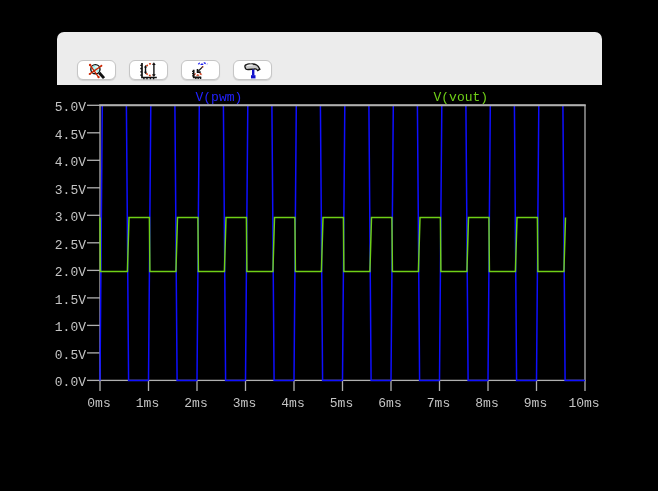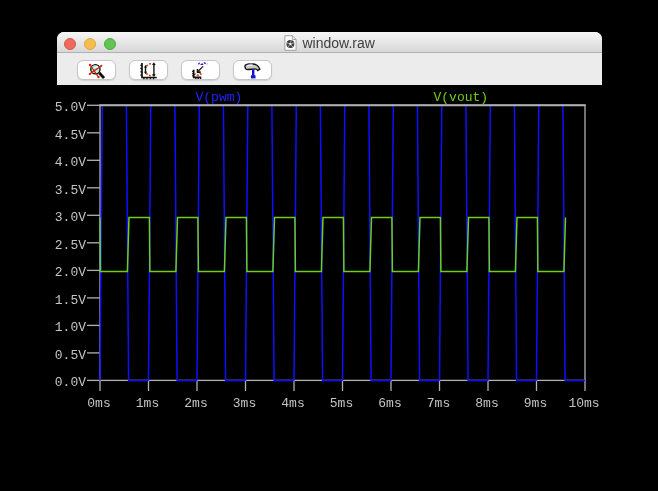--- a/index.html
+++ b/index.html
@@ -14,35 +14,20 @@
 #title{position:absolute;left:245.5px;top:3px;font-family:"Liberation Sans",sans-serif;
 font-size:14px;color:#3e3e3e}
 #ticon{position:absolute;left:227px;top:3px;width:13px;height:16px}
 #toolbar{position:absolute;left:0;top:22px;width:100%;height:31px;background:#ececec}
 .tb{position:absolute;top:27.5px;width:38.5px;height:20.5px;background:#fff;border:1px solid #c6c6c6;
 border-radius:6px;box-shadow:0 1px 1px rgba(0,0,0,.12)}
 .tb svg{position:absolute}
 </style></head>
 <body>
 <div id="win">
- <div id="titlebar">
-  <div class="tl" id="tl-r"></div>
-      <div class="tl" id="tl-y"></div>
-      <div class="tl" id="tl-g"></div>
-  <div id="ticon"><svg width="13" height="16" viewBox="0 0 13 16">
-   <path d="M0.9 0.7 H8.3 L12.1 4.4 V15.3 H0.9 Z" fill="#fcfcfc" stroke="#9a9a9a" stroke-width="0.9"></path>
-   <path d="M8.3 0.7 V4.4 H12.1" fill="none" stroke="#9a9a9a" stroke-width="0.9"></path>
-   <circle cx="6.4" cy="9" r="3.9" fill="#3c3c3c"></circle>
-   <circle cx="6.4" cy="9" r="1.3" fill="#f5f5f5"></circle>
-   <g stroke="#e4e4e4" stroke-width="0.7">
-    <path d="M6.4 7.6 L7.3 5.4 M7.7 8.5 L9.9 7.9 M7.3 10.2 L8.8 12 M5.5 10.2 L4 12 M5.1 8.5 L2.9 7.9"></path>
-   </g>
-  </svg></div>
-  <span id="title">window.raw</span>
- </div>
  <div id="toolbar"></div>
  <div class="tb" style="left:20px">
   <svg width="20" height="20" viewBox="0 0 20 20" style="left:9.8px;top:-0.6px">
    <circle cx="7.4" cy="9.2" r="4.6" fill="#e8fbfb" stroke="#111" stroke-width="1.4"></circle>
    <path d="M4.8 7.2 l2.2 -1 M5.2 10.8 l3.4 -2.8 M8.6 11.4 l2 -1.6" stroke="#8ef0ee" stroke-width="1.7" fill="none"></path>
    <path d="M11.2 12.7 L16 18.1" stroke="#111" stroke-width="2.9"></path>
    <path d="M2.2 5.2 L10.5 17.1 M13.3 6.0 L1.8 13.9" stroke="#cc2500" stroke-width="1.3"></path>
    <g fill="#cc2500">
           <circle cx="2.1" cy="5.0" r="1.2"></circle>
           <circle cx="10.6" cy="17.2" r="1.1"></circle>

